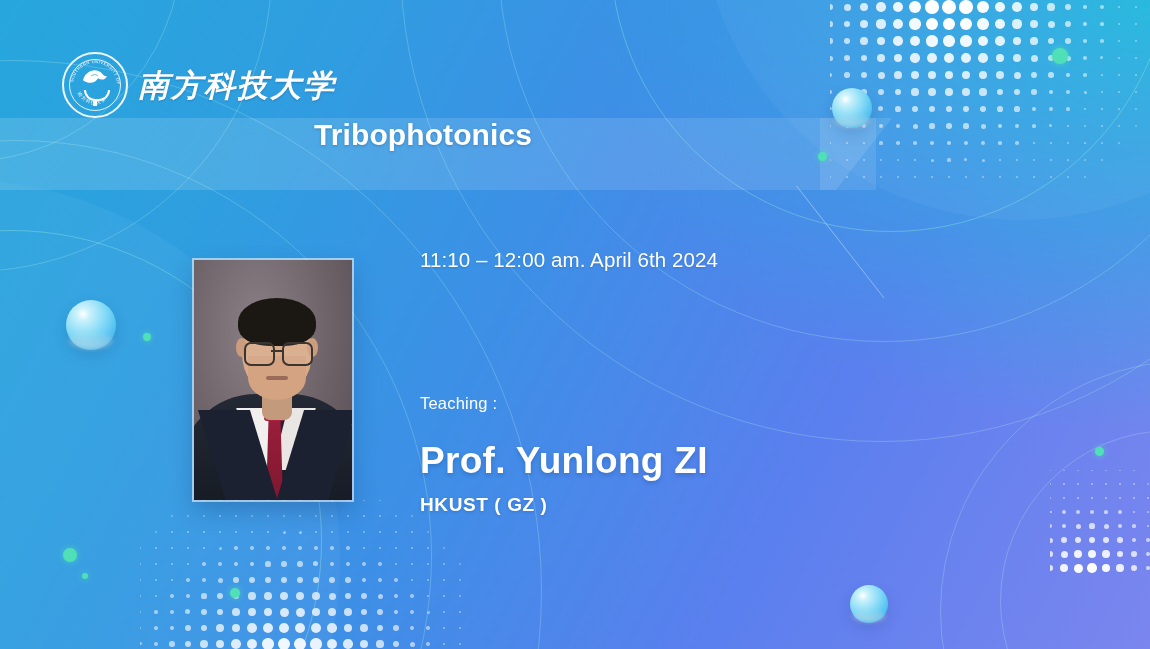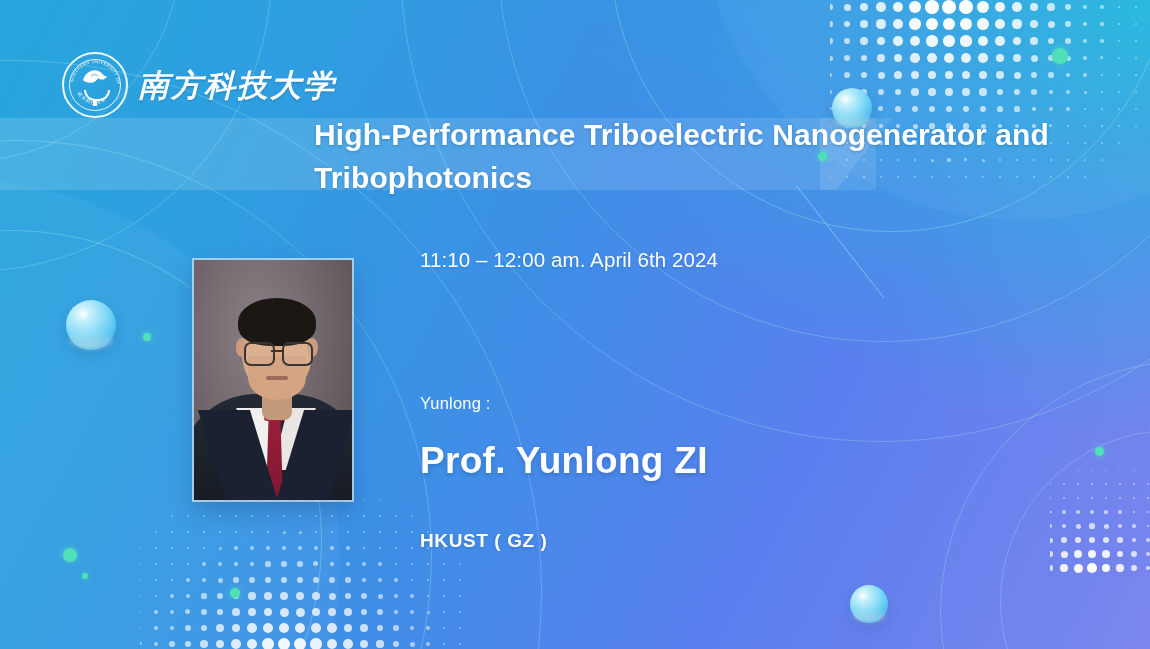--- a/index.html
+++ b/index.html
@@ -121,21 +121,21 @@
   .photo .mouth{position:absolute;left:72px;top:116px;width:22px;height:4px;background:#9c6a58;border-radius:3px;}
 
   
   .info{position:absolute;left:420px;top:248px;color:#ffffff;}
   .info .line{font-size:20.5px;line-height:1.2;margin-bottom:24px;letter-spacing:.1px;
     text-shadow:0 1px 2px rgba(10,60,110,.22);}
   .speaker-label{position:absolute;left:420px;top:394px;color:#fff;font-size:16.5px;letter-spacing:.2px;}
   .speaker-name{position:absolute;left:420px;top:440px;color:#fff;font-weight:bold;font-size:37px;letter-spacing:.3px;
     text-shadow:0 2px 4px rgba(10,55,110,.28);}
   .speaker-aff{position:absolute;left:420px;top:494px;color:#fff;font-weight:bold;font-size:19px;letter-spacing:.6px;
-    text-shadow:0 1px 3px rgba(10,55,110,.25);margin-top:36px;}
+    text-shadow:0 1px 3px rgba(10,55,110,.25);}
 </style>
 </head>
 <body>
 
 <div id="poster">
 
   <div class="layer">
 
     <div class="arc" style="left:610px;top:-330px;width:560px;height:560px;"></div>
     <div class="arc soft" style="left:498px;top:-430px;width:770px;height:770px;"></div>
@@ -658,21 +658,20 @@
           <textPath href="#bp" startOffset="14%">南方科技大学</textPath>
         </text>
       </svg>
     </div>
     <div class="cn-wrap">
       <div class="cn-name">南方科技大学</div>
     </div>
   </div>
 
   <div class="title">
-    <span>High-Performance Triboelectric Nanogenerator and</span>
     <span>Tribophotonics</span>
   </div>
 
   <div class="photo">
     <div class="bg"></div>
     <div class="shoulders"></div>
     <div class="collarL"></div>
     <div class="collarR"></div>
     <div class="tie"></div>
     <div class="knot"></div>
@@ -687,17 +686,17 @@
     <div class="glassL"></div>
     <div class="glassR"></div>
     <div class="bridge"></div>
     <div class="mouth"></div>
   </div>
 
   <div class="info">
     <div class="line">11:10 – 12:00 am. April 6th 2024</div>
   </div>
 
-  <div class="speaker-label">Yunlong :</div>
+  <div class="speaker-label">Teaching :</div>
   <div class="speaker-name">Prof. Yunlong ZI</div>
   <div class="speaker-aff">HKUST ( GZ )</div>
 
 </div>
 
 </body></html>

